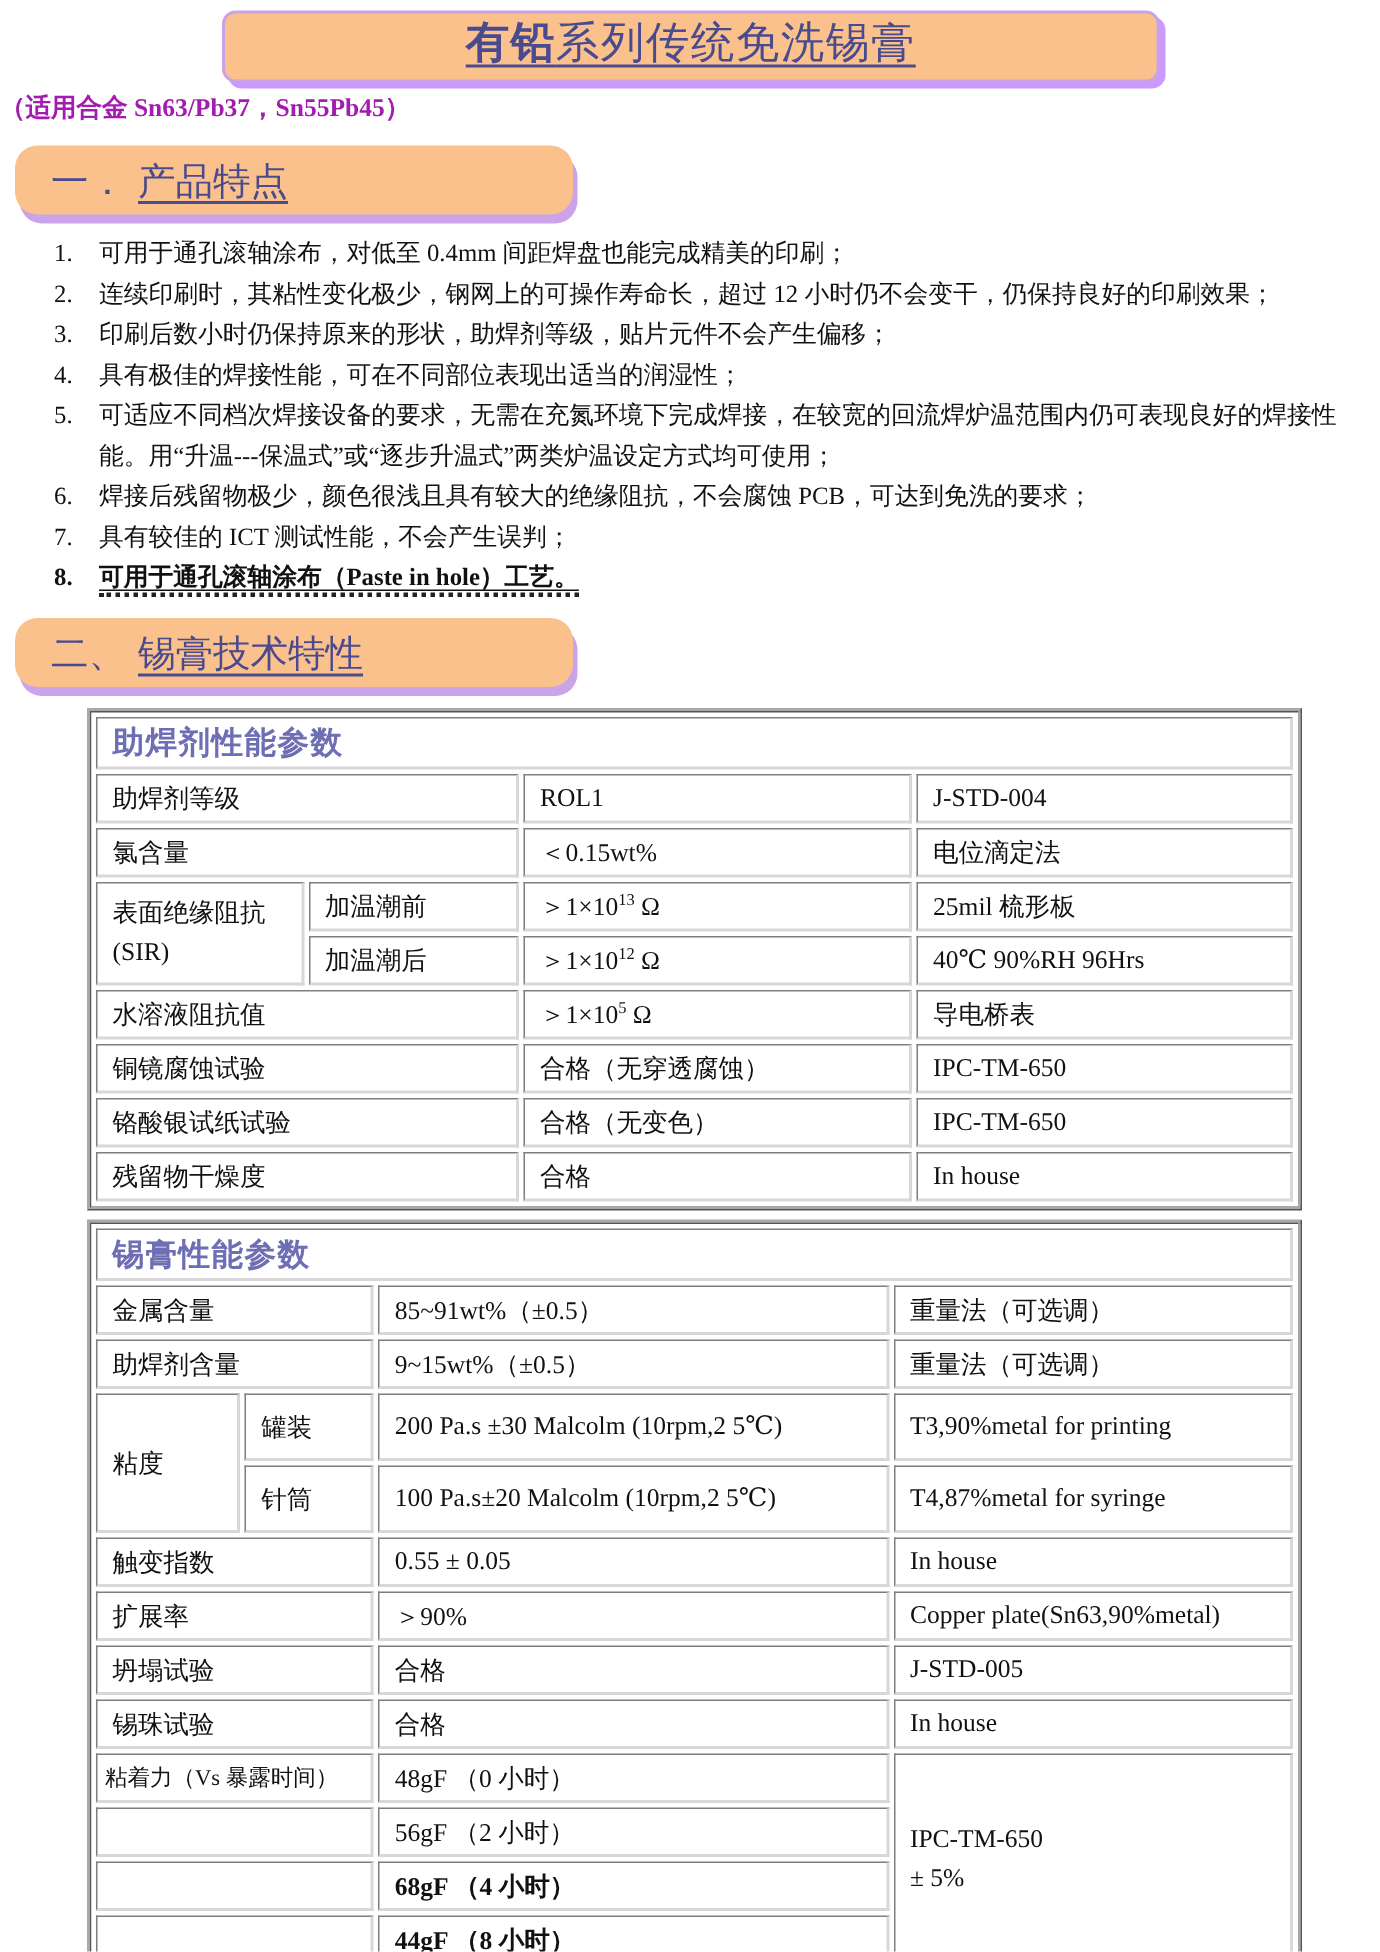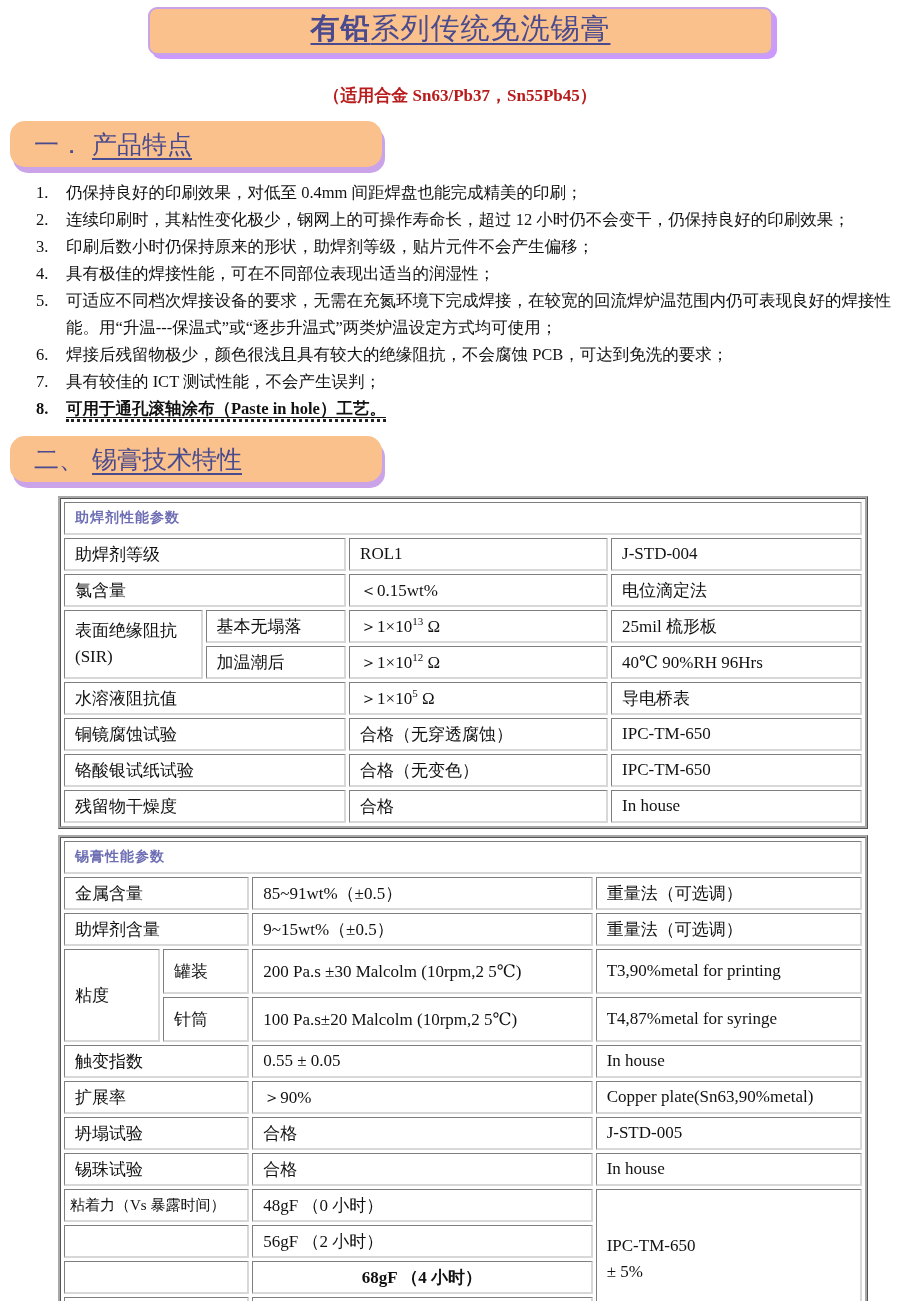--- a/index.html
+++ b/index.html
@@ -15,21 +15,21 @@
     box-shadow:4px 4px 0 #CC99FF;
     display:flex;align-items:flex-start;justify-content:center;
   }
   .title-text{
     font-size:29px;color:#4A4A8E;letter-spacing:1px;
     text-decoration:underline;text-underline-offset:5px;
     text-decoration-thickness:2px;white-space:nowrap;
   }
   .title-text .b1{font-weight:bold;}
   .subtitle{
-    margin-top:29px;text-align:center;font-size:17px;font-weight:bold;color:#b91c1c;
+    margin-top:5px;text-align:left;font-size:17px;font-weight:bold;color:#a21caf;
   }
   .section-banner{
     margin:14px 0 0 10px;width:348px;height:46px;
     background:#FAC18C;border-radius:15px;
     box-shadow:3px 6px 0 #CBA3E9;
     display:flex;align-items:center;padding-left:24px;
   }
   .section-title{font-size:25px;color:#4A4A8E;white-space:nowrap;}
   .section-title .u{text-decoration:underline;text-underline-offset:5px;}
   .section-title .pre{margin-right:8px;}
@@ -49,24 +49,24 @@
     border:3px ridge #a8a8a8;border-spacing:3px;background:#fff;
     font-size:17px;table-layout:fixed;
   }
   .t3d td{
     border-style:solid;border-width:1px 2px 2px 1px;
     border-color:#7e7e7e #d8d8d8 #d8d8d8 #7e7e7e;
     padding:2px 10px;height:26px;vertical-align:middle;
     overflow:hidden;white-space:nowrap;
   }
   .t3d td.hdr{
-    color:#6E6EB4;font-weight:bold;font-size:14px;letter-spacing:1px;
+    color:#6E6EB4;font-weight:bold;font-size:21px;letter-spacing:1px;
   }
   .t3d td.center{text-align:left;}
-  .t3d td.bold{font-weight:bold;text-align:center;}
+  .t3d td.bold{font-weight:bold;}
   .t3d td.tall{height:38px;}
   .t3d td.small{font-size:15px;padding:2px 5px;}
   .t3d sup{font-size:11px;line-height:0;}
   .t3d .wrapcell{white-space:normal;line-height:26px;}
   .mt6{margin-top:6px;}
   .mt14{margin-top:14px;}
 </style>
 </head>
 <body>
 
@@ -75,21 +75,21 @@
 </div>
 <div class="subtitle">（适用合金 Sn63/Pb37，Sn55Pb45）</div>
 
 <div class="section-banner">
   <div class="section-title"><span class="pre">一．</span><span class="u">产品特点</span></div>
 </div>
 
 <div class="feature-list">
   <div class="feature-item">
       <span class="num">1.</span>
-      <span class="txt">仍保持良好的印刷效果，对低至 0.4mm 间距焊盘也能完成精美的印刷；</span>
+      <span class="txt">可用于通孔滚轴涂布，对低至 0.4mm 间距焊盘也能完成精美的印刷；</span>
     </div>
   <div class="feature-item">
       <span class="num">2.</span>
       <span class="txt">连续印刷时，其粘性变化极少，钢网上的可操作寿命长，超过 12 小时仍不会变干，仍保持良好的印刷效果；</span>
     </div>
   <div class="feature-item">
       <span class="num">3.</span>
       <span class="txt">印刷后数小时仍保持原来的形状，助焊剂等级，贴片元件不会产生偏移；</span>
     </div>
   <div class="feature-item">
@@ -137,21 +137,21 @@
   <tr>
     <td colspan="2">氯含量</td>
     <td>＜0.15wt%</td>
     <td>电位滴定法</td>
   </tr>
   <tr>
     <td rowspan="2" class="wrapcell">
       <span>表面绝缘阻抗</span><br>
       <span>(SIR)</span>
     </td>
-    <td>基本无塌落</td>
+    <td>加温潮前</td>
     <td><span>＞1×10</span><sup>13</sup><span> Ω</span></td>
     <td>25mil  梳形板</td>
   </tr>
   <tr>
     <td>加温潮后</td>
     <td><span>＞1×10</span><sup>12</sup><span> Ω</span></td>
     <td>40℃  90%RH 96Hrs</td>
   </tr>
   <tr>
     <td colspan="2">水溶液阻抗值</td>

